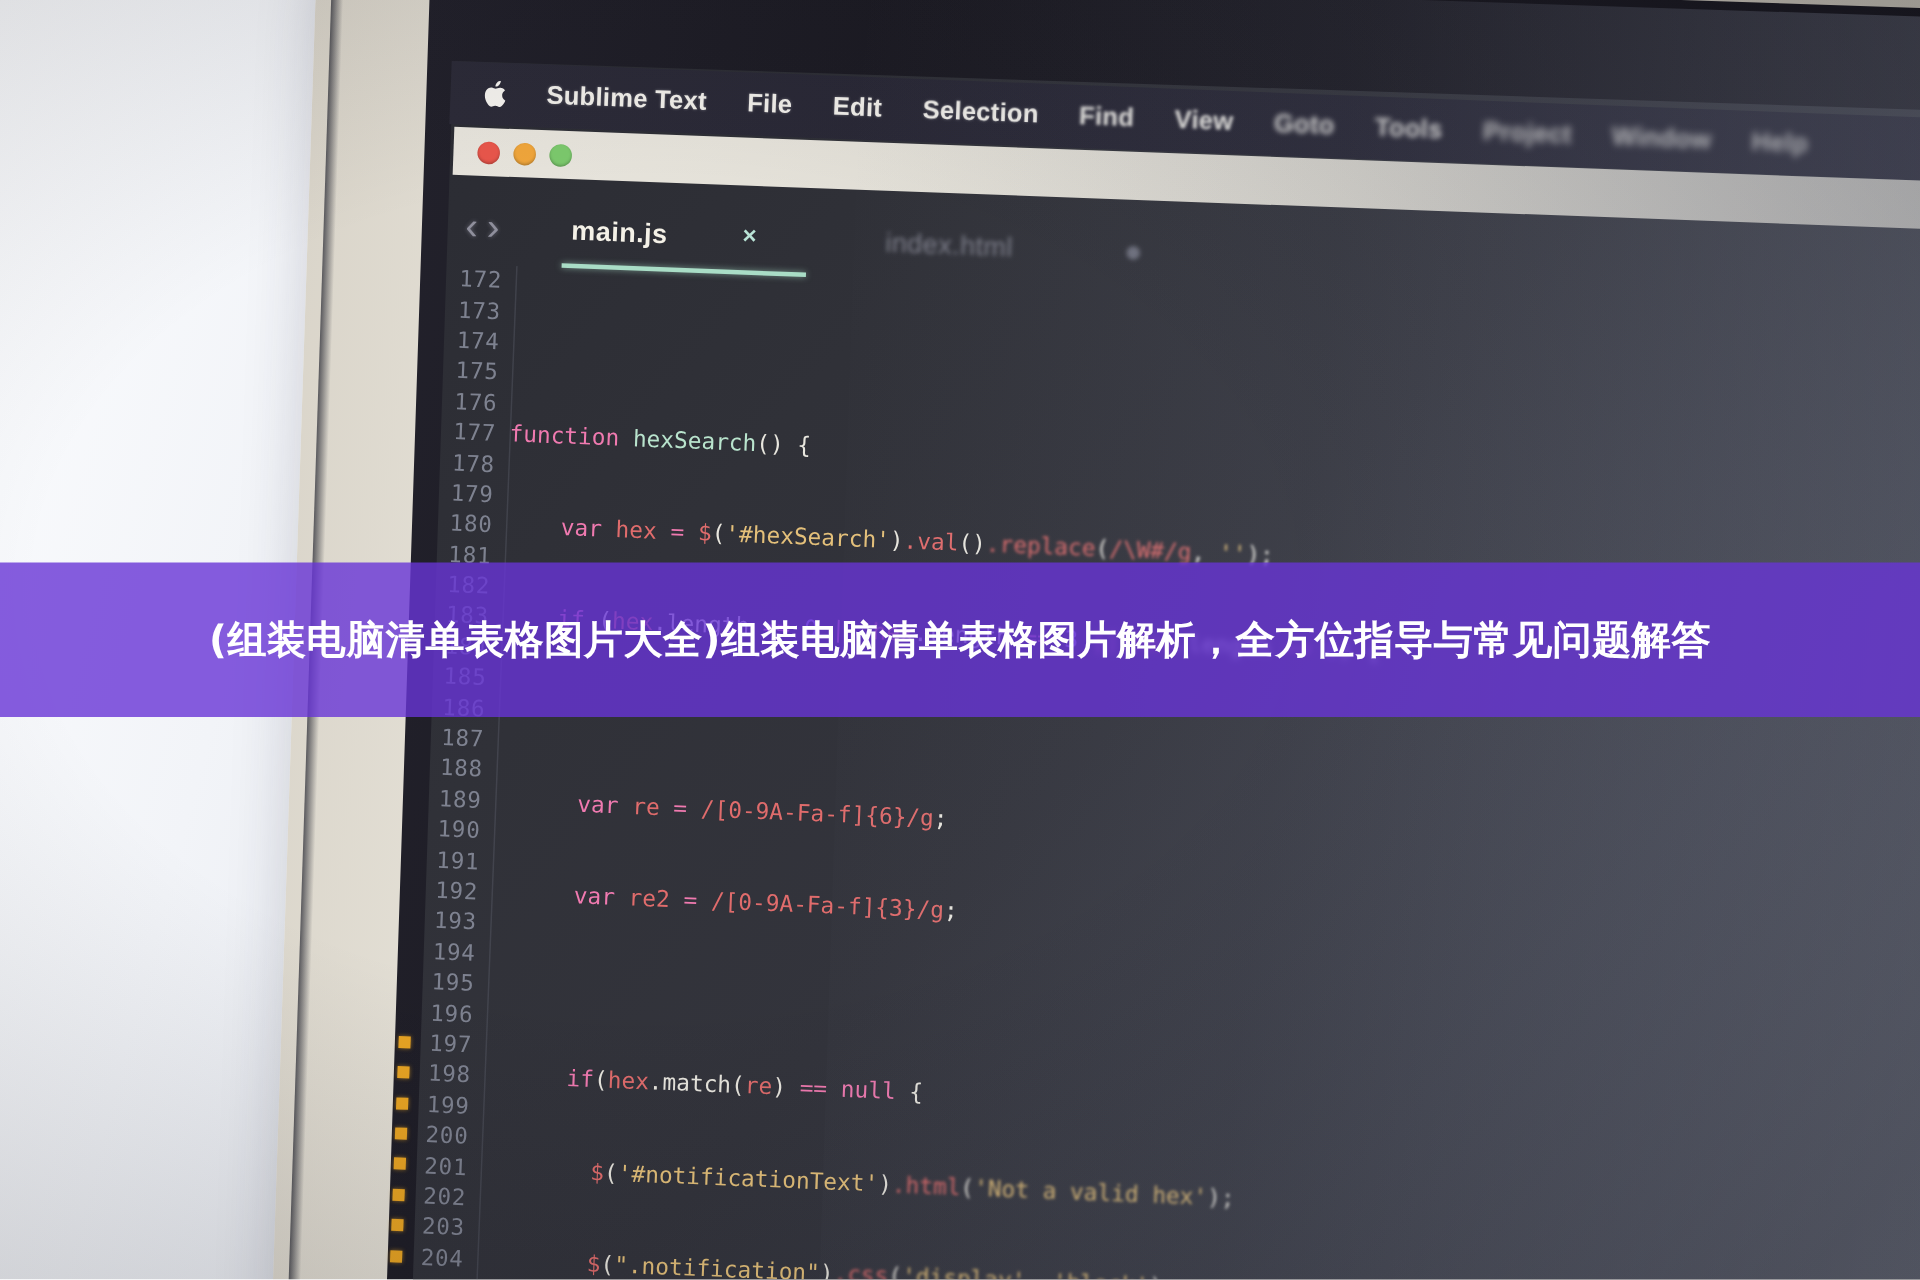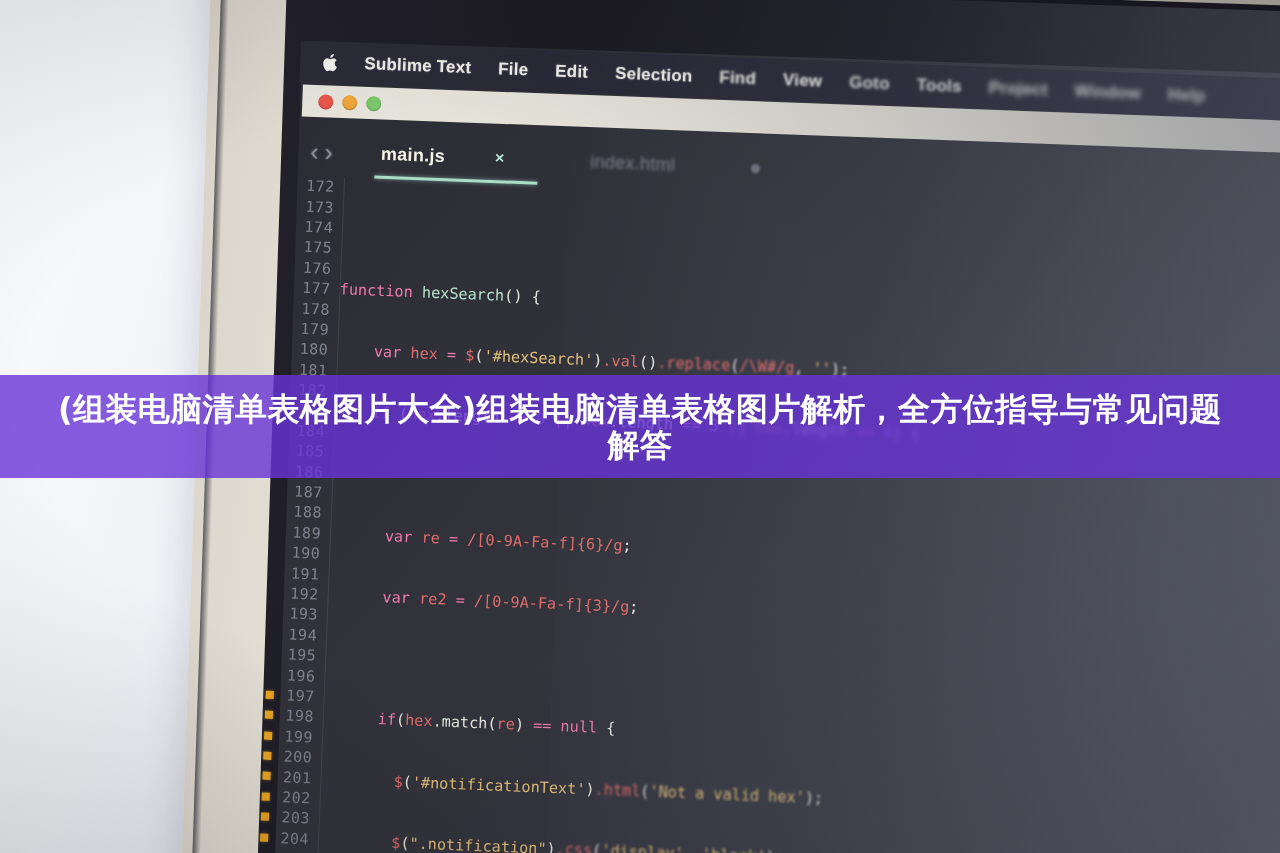--- a/index.html
+++ b/index.html
@@ -117,21 +117,21 @@
   .num{color:#ad8bf0;}         
   .op{color:#f07ab0;}          
   .id{color:#e06c6c;}          
   .rx{color:#e06c6c;}
 
   
   .banner{position:absolute;left:0;top:375px;width:1280px;height:103px;
       background:rgba(104,52,214,.80);
       display:flex;align-items:center;justify-content:center;
       box-sizing:border-box;padding:0 44px;}
-  .banner .btext{color:#ffffff;font-size:32px;line-height:36px;font-weight:700;
+  .banner .btext{color:#ffffff;font-size:26px;line-height:36px;font-weight:700;
       text-align:center;letter-spacing:.4px;
       font-family:"DejaVu Sans","Liberation Sans",sans-serif;}
 </style>
 </head>
 <body>
 
 <div class="stage">
 
   <div class="room"></div>
   <div class="whitewall"></div>

